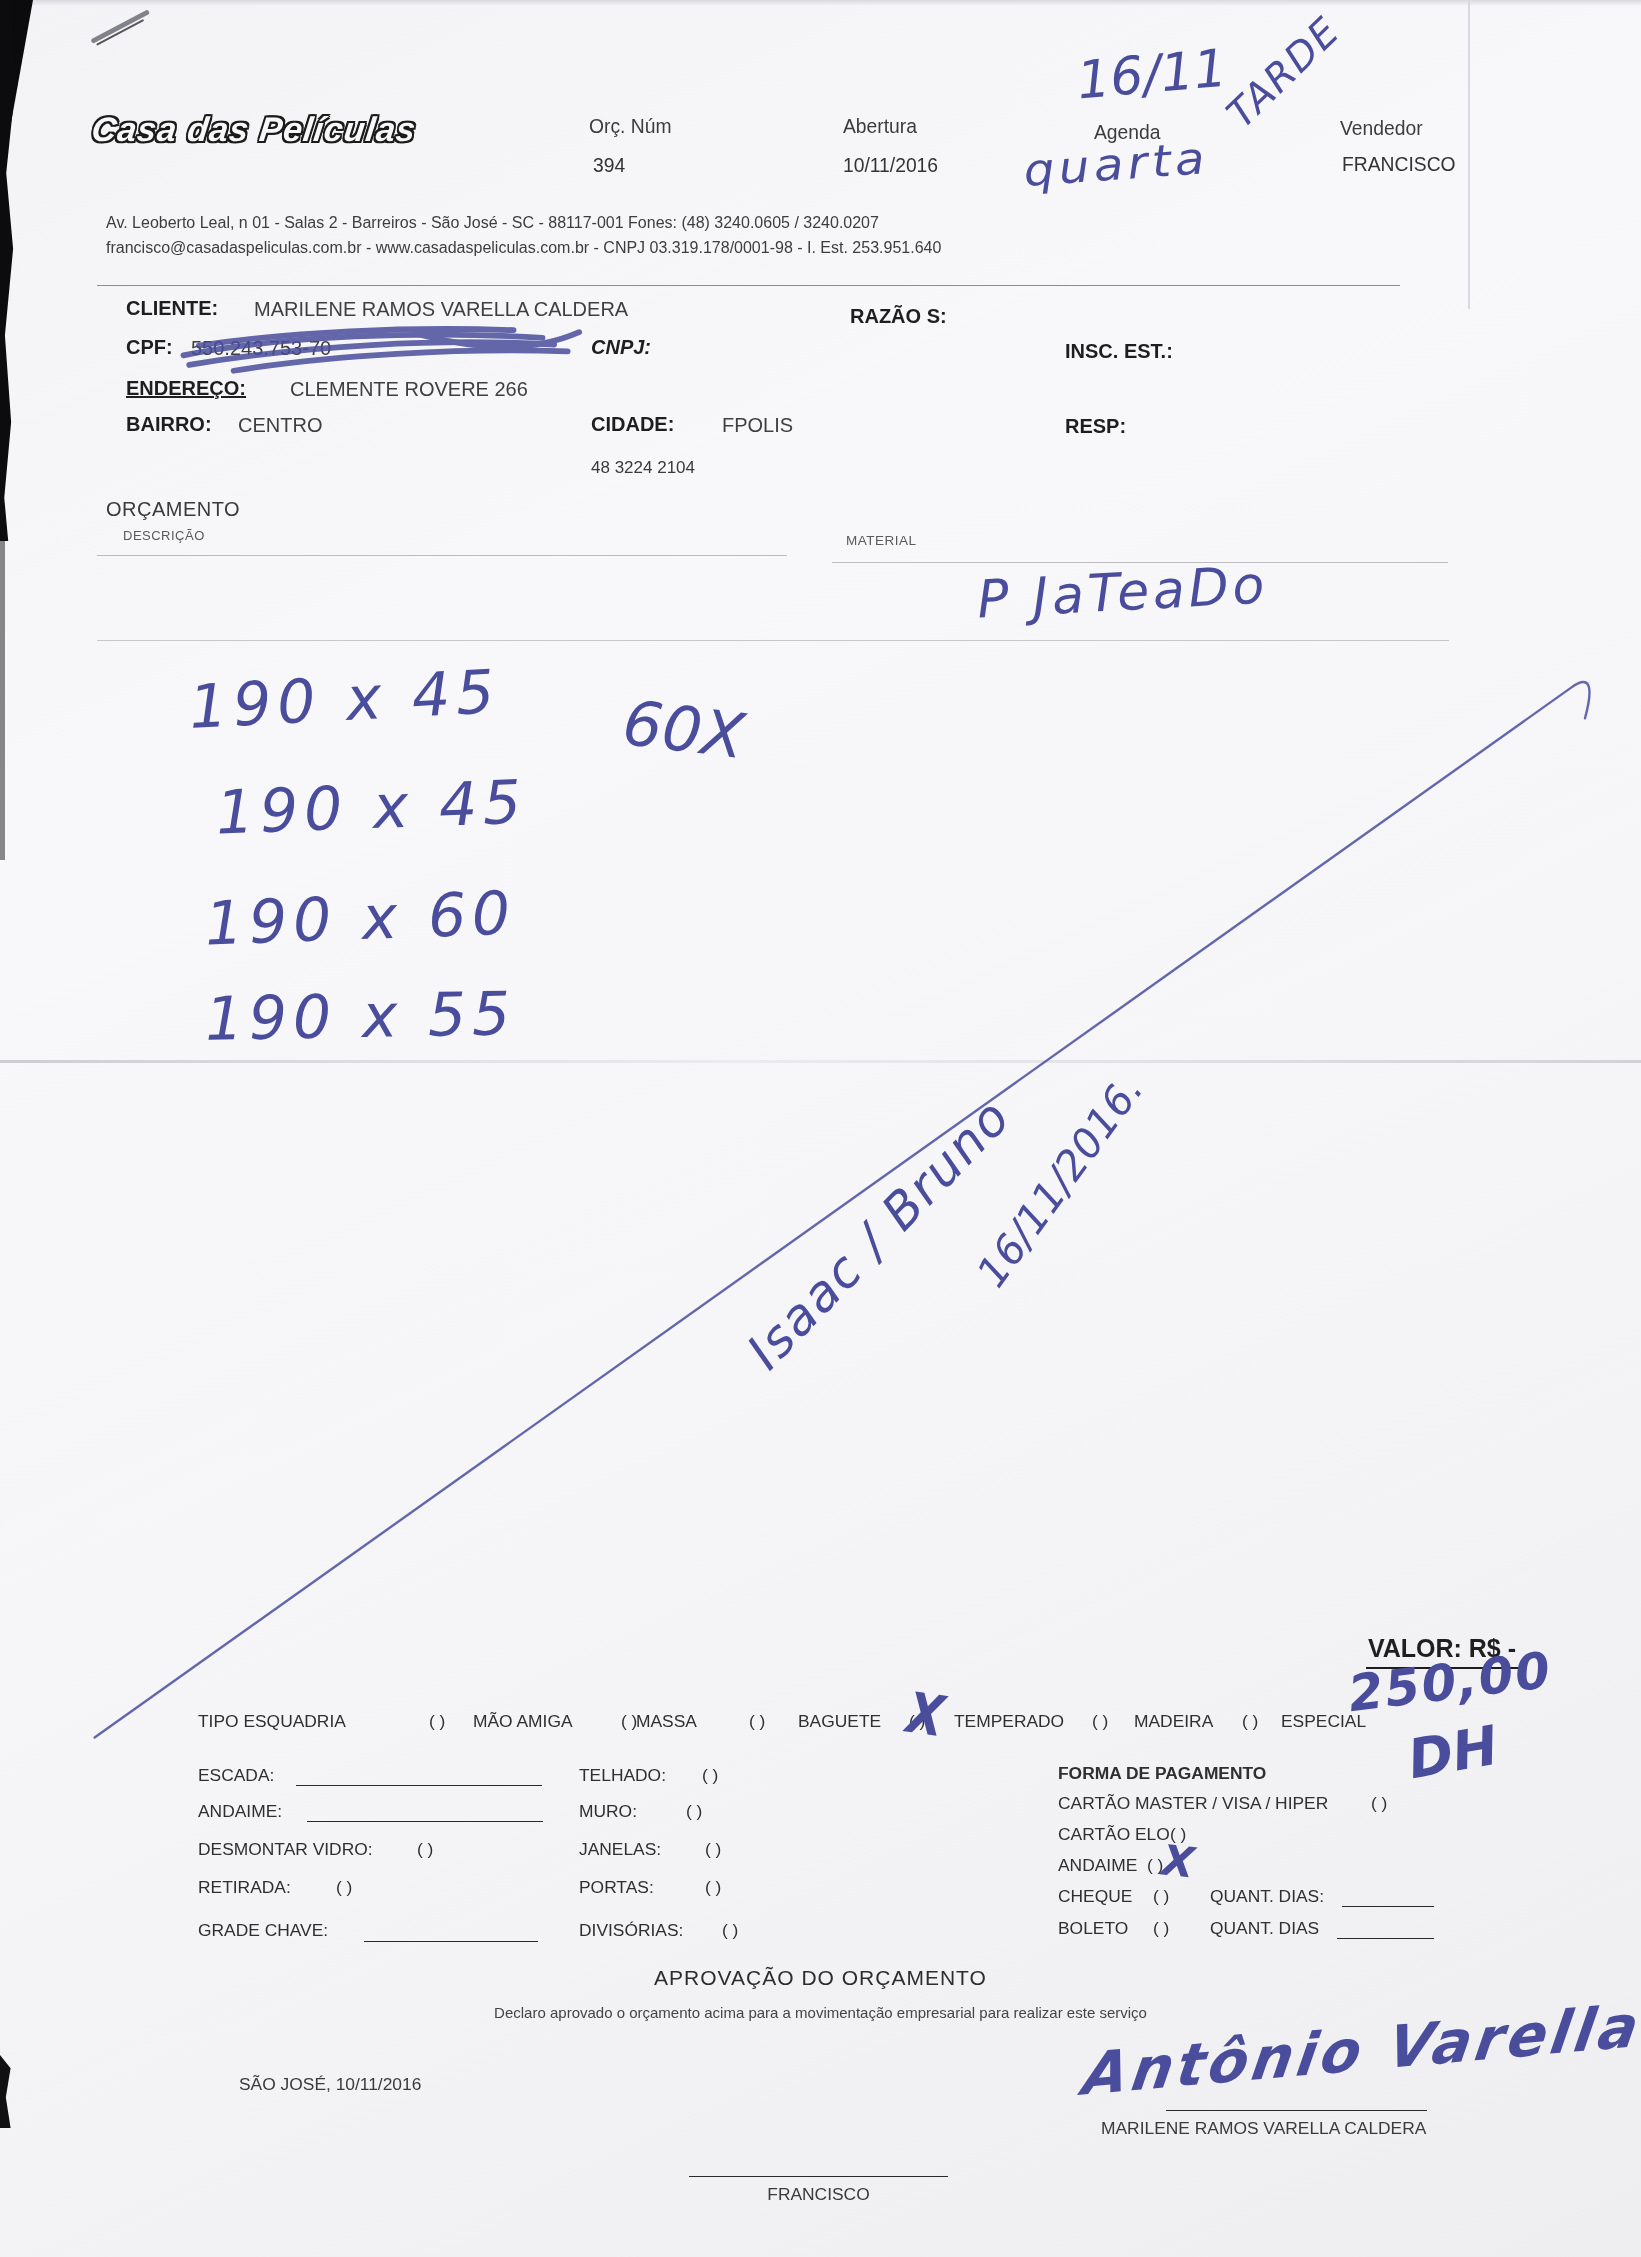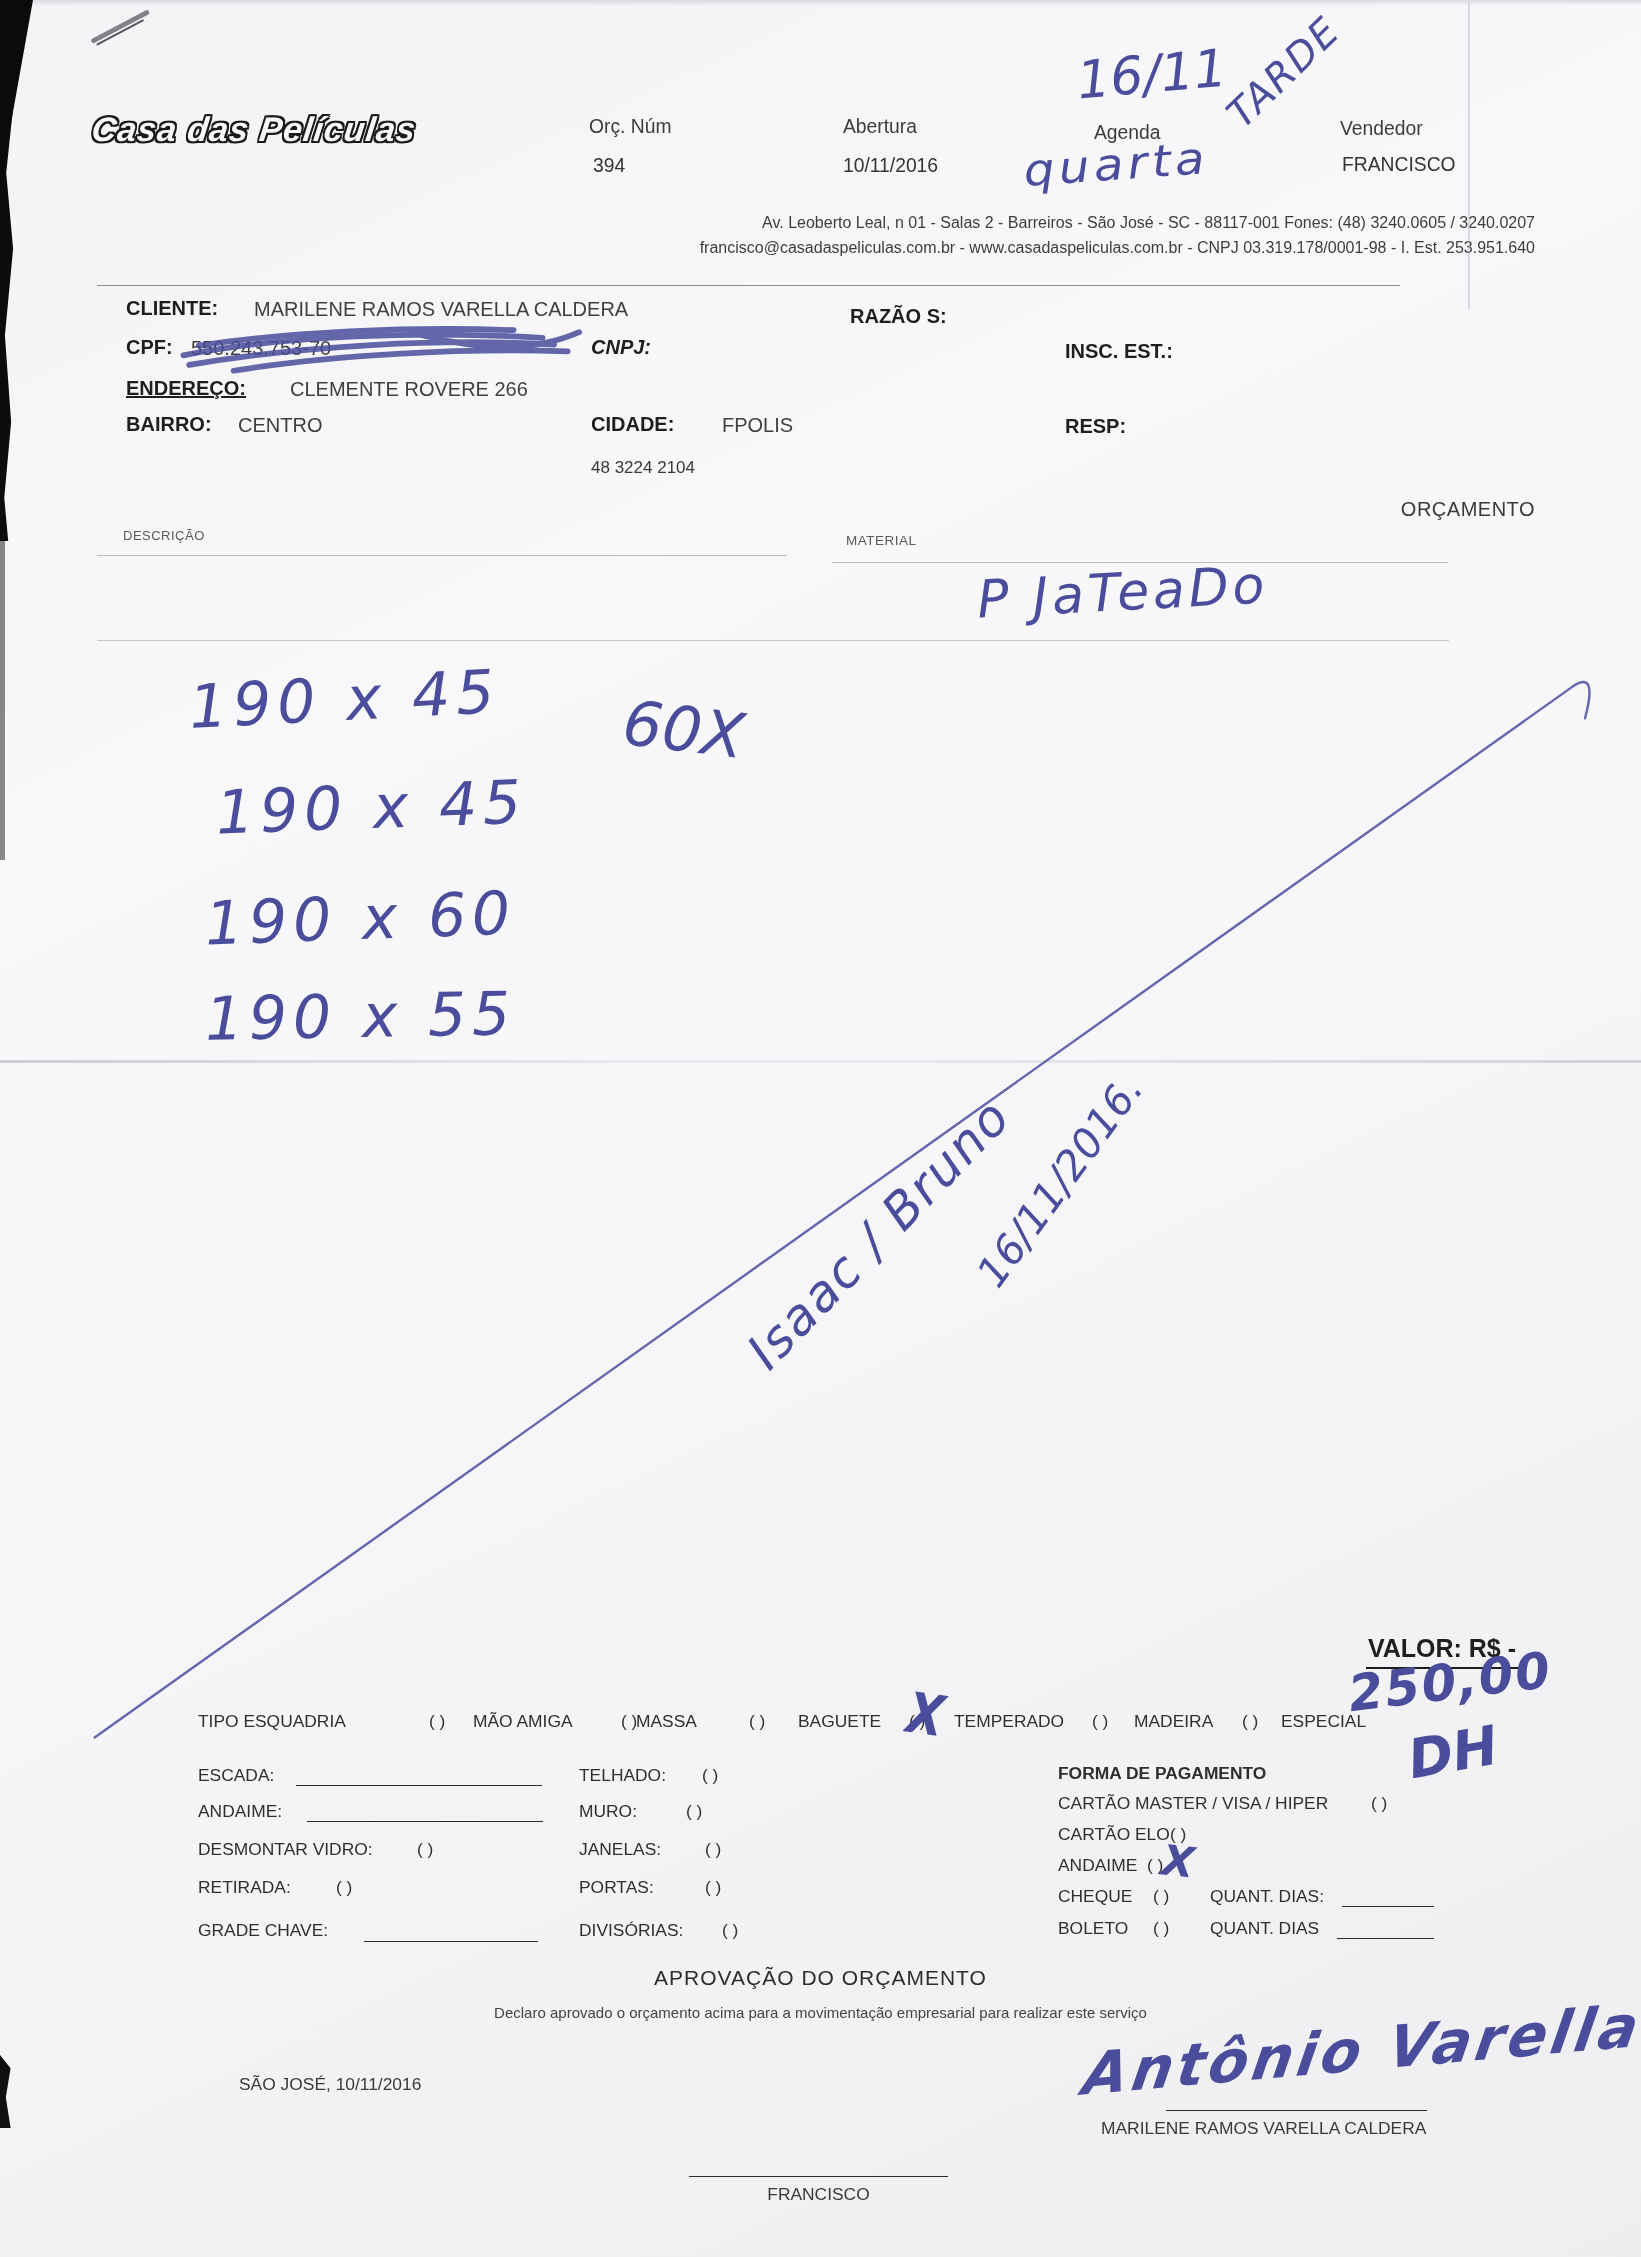--- a/index.html
+++ b/index.html
@@ -24,21 +24,21 @@
   .edge-botleft{position:absolute;left:0;top:2055px;width:10.6px;height:73px;background:#101012;z-index:6;
             clip-path:polygon(0 0,100% 18%,55% 58%,100% 100%,0 100%);}
   .scanline-top{position:absolute;left:0;top:0;width:1641px;height:5.8px;z-index:3;
             background:linear-gradient(#d9d9de,rgba(217,217,222,0));}
   .logo{font-size:34px;font-weight:bold;font-style:italic;letter-spacing:1px;color:#f8f8f8;
         transform:skewX(-7deg);
         text-shadow:-1.9px -1.9px 0 #1b1b1b,1.9px -1.9px 0 #1b1b1b,-1.9px 1.9px 0 #1b1b1b,1.9px 1.9px 0 #1b1b1b,
                     -1.9px 0 0 #1b1b1b,1.9px 0 0 #1b1b1b,0 -1.9px 0 #1b1b1b,0 1.9px 0 #1b1b1b;}
   .hlabel{font-size:19.3px;color:#3c3c3c;}
   .hvalue{font-size:19.3px;color:#333;}
-  .addr{font-size:16px;color:#3d3d3d;text-align:right;}
+  .addr{font-size:16px;color:#3d3d3d;text-align:left;}
   .clabel{font-size:20px;font-weight:bold;color:#1e1e1e;}
   .cvalue{font-size:20px;color:#3f3f3f;}
   .row17{font-size:17.4px;color:#2f2f2f;text-align:right;}
   svg.overlay{position:absolute;left:0;top:0;z-index:5;pointer-events:none;}
 </style>
 </head>
 <body>
 
 <div class="page">
 
@@ -81,21 +81,21 @@
   <div class="abs cvalue" style="left:290px;top:378px;">CLEMENTE ROVERE 266</div>
 
   <div class="abs clabel" style="left:126px;top:413px;">BAIRRO:</div>
   <div class="abs cvalue" style="left:238px;top:414px;">CENTRO</div>
   <div class="abs clabel" style="left:591px;top:413px;">CIDADE:</div>
   <div class="abs cvalue" style="left:722px;top:414px;">FPOLIS</div>
   <div class="abs clabel" style="left:1065px;top:415px;">RESP:</div>
 
   <div class="abs pr" style="left:591px;top:458px;font-size:17px;">48 3224 2104</div>
 
-  <div class="abs pr" style="left:106px;top:498px;width:1429px;text-align:right;font-size:20px;letter-spacing:0.5px;">ORÇAMENTO</div>
+  <div class="abs pr" style="left:106px;top:498px;width:1429px;text-align:left;font-size:20px;letter-spacing:0.5px;">ORÇAMENTO</div>
   <div class="abs sm" style="left:123px;top:528px;font-size:13px;letter-spacing:0.5px;">DESCRIÇÃO</div>
   <div class="thinline" style="left:97px;top:555px;width:690px;opacity:.55;"></div>
   <div class="abs sm" style="left:846px;top:533px;font-size:13.5px;letter-spacing:0.5px;">MATERIAL</div>
   <div class="thinline" style="left:832px;top:562px;width:616px;opacity:.55;"></div>
   <div class="thinline" style="left:97px;top:640px;width:1352px;opacity:.45;"></div>
 
   <div class="abs ink" style="left:977px;top:562px;font-size:52px;letter-spacing:3.9px;transform:rotate(-3deg);">P JaTeaDo</div>
 
   <div class="abs ink" style="left:189px;top:664px;font-size:60px;letter-spacing:5.8px;transform:rotate(-3deg);">190 x 45</div>
   <div class="abs ink" style="left:216px;top:772px;font-size:60px;letter-spacing:5.8px;transform:rotate(-2deg);">190 x 45</div>

